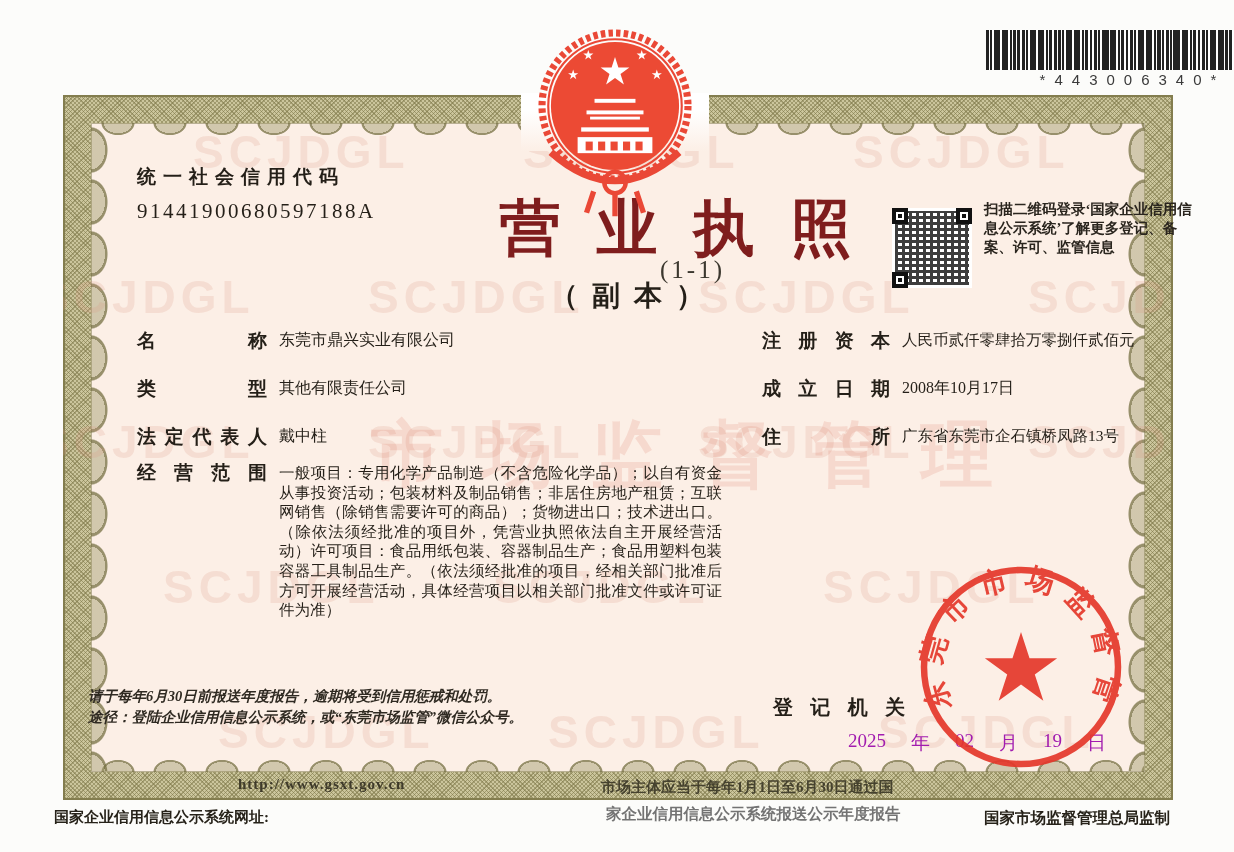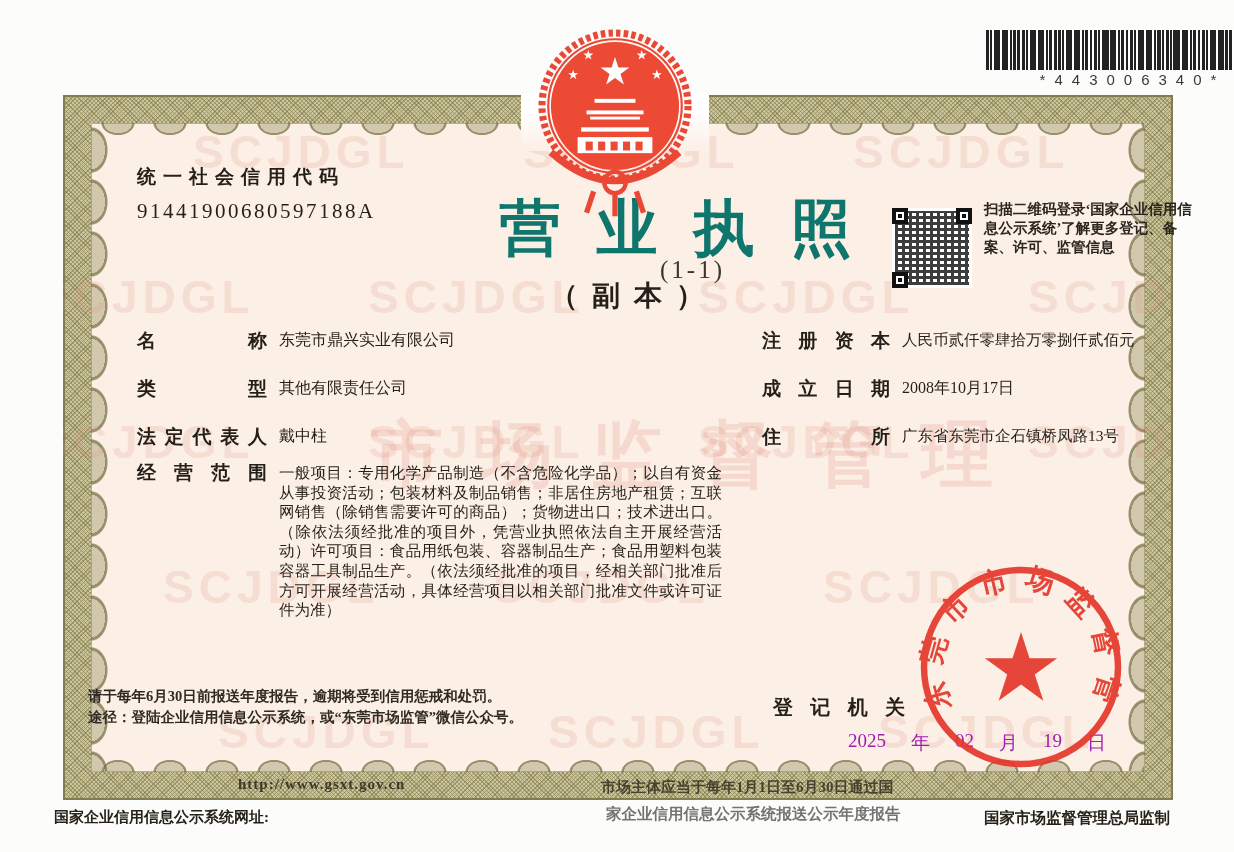--- a/index.html
+++ b/index.html
@@ -48,21 +48,21 @@
        repeating-linear-gradient(90deg,transparent 0 5px,#222 5px 6px,transparent 6px 13px);}
   .barcode-text{text-align:center;font-family:"Liberation Sans","DejaVu Sans",sans-serif;
      font-size:15px;letter-spacing:9px;color:#3a3a3a;margin-top:1px;padding-left:9px;}
 
   
   .credit{position:absolute;left:137px;top:164px;z-index:5;}
   .credit-label{font-size:19px;font-weight:bold;letter-spacing:7px;color:#241f18;}
   .credit-code{font-size:21px;letter-spacing:2.5px;margin-top:9px;color:#241f18;}
 
   .doc-title{position:absolute;left:400px;top:188px;width:515px;z-index:5;text-align:center;
-     font-size:61px;font-weight:bold;letter-spacing:36px;padding-left:36px;color:#0f766e;}
+     font-size:61px;font-weight:bold;letter-spacing:36px;padding-left:36px;color:#7f1d1d;}
   .page-no{position:absolute;left:660px;top:256px;z-index:5;font-size:25px;letter-spacing:3px;color:#3c382f;}
   .copy-type{position:absolute;left:460px;top:277px;width:320px;z-index:5;text-align:center;
      font-size:28px;font-weight:bold;letter-spacing:14px;padding-left:14px;color:#241f18;}
 
   
   .qr{position:absolute;left:892px;top:208px;width:80px;height:80px;background:#fff;z-index:5;}
   .qr-noise{position:absolute;inset:3px;opacity:.85;
      background-image:
        repeating-linear-gradient(0deg,#1c1c1c 0 3px,transparent 3px 6px),
        repeating-linear-gradient(90deg,#1c1c1c 0 3px,transparent 3px 7px);}
@@ -83,21 +83,21 @@
 
   
   .registrar{position:absolute;left:773px;top:646px;z-index:5;margin-top:48px;}
   .registrar .flabel{width:132px;font-size:20px;}
   .dateline{position:absolute;left:848px;top:730px;width:258px;z-index:5;display:flex;
      justify-content:space-between;font-size:19px;color:#a21caf;}
   .seal{position:absolute;left:912px;top:558px;z-index:7;opacity:.92;}
 
   
   .notice{position:absolute;left:88px;top:686px;width:545px;z-index:5;
-     font-size:14.5px;font-weight:bold;line-height:21px;color:#2f2a22;}
+     font-size:14.5px;font-weight:bold;line-height:21px;color:#2f2a22;font-style:italic;}
   .band-url{position:absolute;left:238px;top:776px;z-index:5;font-size:15px;font-weight:bold;
      letter-spacing:1px;color:#3e3a2a;}
   .band-note{position:absolute;left:601px;top:778px;z-index:5;font-size:15px;font-weight:bold;
      color:rgba(58,54,38,.9);}
   .below-left{position:absolute;left:54px;top:808px;font-size:15px;font-weight:600;color:#262219;}
   .below-center{position:absolute;left:606px;top:804px;font-size:15.5px;font-weight:600;color:#737373;}
   .below-right{position:absolute;left:984px;top:808px;font-size:15.5px;font-weight:600;color:#262219;}
 </style>
 </head>
 <body>

